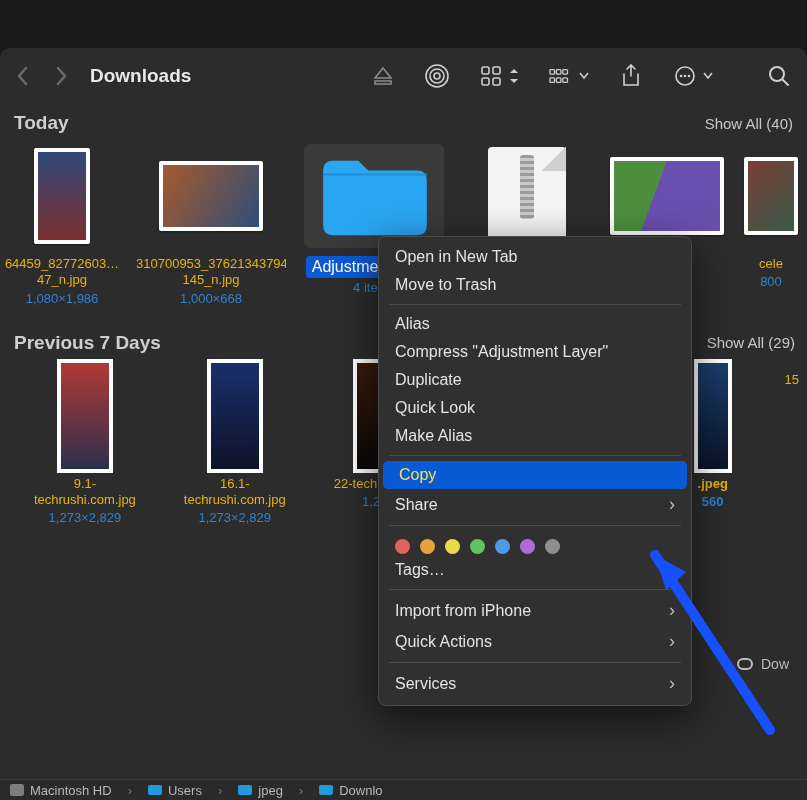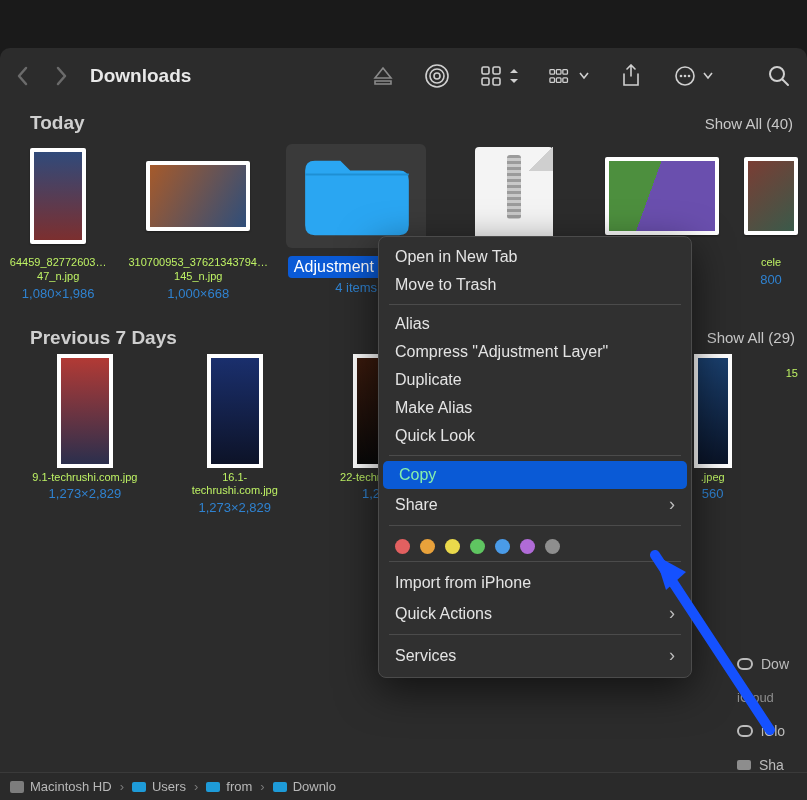--- a/index.html
+++ b/index.html
@@ -6,52 +6,52 @@
   body { width: 807px; height: 800px; background: #1a1a1a; overflow: hidden; position: relative; }
   .window { position: absolute; top: 48px; left: 0; right: 0; bottom: 0; background: #2c2c2c; border-radius: 10px 10px 0 0; }
   .toolbar { height: 56px; display: flex; align-items: center; padding: 0 16px; gap: 6px; }
   .nav-arrows { display: flex; gap: 24px; color: #6b6b6b; }
   .nav-arrow { width: 14px; height: 22px; display:flex; align-items:center; justify-content:center; }
   .title { color: #e8e8e8; font-size: 19px; font-weight: 700; margin-left: 16px; flex: 0 0 auto; }
   .toolbar-spacer { flex: 1; }
   .toolbar-icons { display: flex; align-items: center; gap: 30px; color: #d0d0d0; }
   .toolbar-icons .grp { display:flex; align-items:center; gap:6px; }
   .toolbar-icon { width: 24px; height: 24px; display:flex; align-items:center; justify-content:center; }
-  .section-hdr { display:flex; align-items:center; justify-content:space-between; padding: 6px 14px 4px 30px; }
+  .section-hdr { display:flex; align-items:center; justify-content:space-between; padding: 6px 14px 4px 14px; }
   .section-title { color:#cfcfcf; font-size:19px; font-weight:700; }
   .show-all { color:#c8c8c8; font-size:15px; }
   .row { display:flex; gap: 18px; padding: 6px 6px 6px 6px; }
   .item { width: 150px; display:flex; flex-direction:column; align-items:center; }
   .thumb { width: 104px; height: 104px; display:flex; align-items:center; justify-content:center; }
   .thumb-frame { background:#fff; padding:4px; border-radius:2px; box-shadow: 0 1px 2px rgba(0,0,0,.4); }
   .thumb-img { background: linear-gradient(135deg,#7a3d3d,#394a7a); }
-  .fname { color:#bef264; font-size:11px; text-align:center; margin-top:8px; line-height:1.25; max-width:150px; overflow:hidden; }
+  .fname { color:#eab308; font-size:13px; text-align:center; margin-top:8px; line-height:1.25; max-width:150px; overflow:hidden; }
   .fmeta { color:#2f82d0; font-size:13px; text-align:center; margin-top:2px; }
   .selected-label { background:#0a5ad6; color:#fff; border-radius:4px; padding:2px 6px; display:inline-block; }
   .folder-svg { width: 118px; height: 90px; }
   .zip-doc { width: 78px; height: 98px; background:#f4f4f4; border-radius:4px; position:relative; }
   .zip-doc::before { content:""; position:absolute; top:0; right:0; width:24px; height:24px; background:linear-gradient(135deg,transparent 50%, #cfcfcf 50%); }
   .zip-doc .zipper { position:absolute; left:50%; top:8px; transform:translateX(-50%); width:14px; height:64px; background:repeating-linear-gradient(180deg,#9b9b9b 0 3px,#c9c9c9 3px 6px); border-radius:3px; }
   .tall-frame { background:#fff; padding:4px; }
   .tall-img { width:48px; height:106px; background:linear-gradient(160deg,#2b3b5d,#7a3747); }
-  .pathbar { position:absolute; bottom:0; left:0; right:0; height:28px; background:#2a2a2a; color:#b8b8b8; font-size:13px; display:flex; align-items:center; gap:8px; padding:0 10px; border-top:1px solid #3a3a3a;}
+  .pathbar { position:absolute; bottom:0; left:0; right:0; height:21px; background:#2a2a2a; color:#b8b8b8; font-size:13px; display:flex; align-items:center; gap:16px; padding:0 10px; border-top:1px solid #3a3a3a;}
   .pathbar .crumb { display:flex; align-items:center; gap:6px; }
   .disk-ic { width:14px; height:12px; background:#7d7d7d; border-radius:2px; display:inline-block;}
   .fold-ic { width:14px; height:10px; background:#1e9bd8; border-radius:2px; display:inline-block;}
   .chev { color:#7a7a7a; }
   
   .ctx { position:absolute; left:378px; top:236px; width:314px; background:#303030; border:1px solid #4b4b4b; border-radius:8px; box-shadow:0 12px 40px rgba(0,0,0,.6); padding:6px 0; color:#e4e4e4; font-size:16px; }
   .ctx .mi { padding:5px 16px; display:flex; align-items:center; justify-content:space-between;text-align:center; }
-  .ctx .mi.hl { background:#0a5ad6; color:#86efac; margin:0 4px; border-radius:5px; }
+  .ctx .mi.hl { background:#0a5ad6; color:#fde047; margin:0 4px; border-radius:5px; }
   .ctx .sep { height:1px; background:#4b4b4b; margin:5px 10px; }
   .ctx .mi .arr { color:#bdbdbd; font-size:18px; }
   .tag-dots { display:flex; gap:10px; padding:8px 16px 2px 16px; }
   .dot { width:15px; height:15px; border-radius:50%; }
   
-  .inspector { position:absolute; right:0; top:656px; width:70px; color:#bcbcbc; font-size:14px; display:flex; flex-direction:column; gap:18px; }
+  .inspector { position:absolute; right:0; top:656px; width:70px; color:#bcbcbc; font-size:14px; display:flex; flex-direction:row; gap:18px; }
   .inspector .row-i { display:flex; align-items:center; gap:8px; }
   .cloud-ic { width:16px; height:12px; border:2px solid #bcbcbc; border-radius:8px; display:inline-block; }
   
   .annot { position:absolute; left:600px; top:530px; pointer-events:none; }
   
   .bgimg { position:absolute; left:0; right:0; top:656px; height:144px; background:linear-gradient(180deg,#0f1a14,#152821); }
   svg { display:block; }
 </style>
 </head>
 <body>
@@ -231,21 +231,21 @@
     <div class="item" style="width:90px;">
       <div class="thumb">
           <div class="tall-frame">
             <div class="tall-img" style="width:36px;background:linear-gradient(180deg,#3a1a0d,#090909);"></div>
           </div>
         </div>
       <div class="fname">22-techrushi.c</div>
       <div class="fmeta">1,27</div>
     </div>
     <div class="item" style="width:200px;"></div>
-    <div class="item" style="width:60px;">
+    <div class="item" style="width:60px;font-weight:bold;">
       <div class="thumb">
           <div class="tall-frame">
             <div class="tall-img" style="width:30px;background:linear-gradient(180deg,#1a3f6d,#0a1428);"></div>
           </div>
         </div>
       <div class="fname">.jpeg</div>
       <div class="fmeta">560</div>
     </div>
     <div class="item" style="width:20px;">
       <div class="fname" style="">15</div>
@@ -258,21 +258,21 @@
         <span>Macintosh HD</span>
       </span>
     <span class="chev">›</span>
     <span class="crumb">
         <span class="fold-ic"></span>
         <span>Users</span>
       </span>
     <span class="chev">›</span>
     <span class="crumb">
         <span class="fold-ic"></span>
-        <span>from</span>
+        <span>jpeg</span>
       </span>
     <span class="chev">›</span>
     <span class="crumb">
         <span class="fold-ic"></span>
         <span>Downlo</span>
       </span>
   </div>
 </div>
 
 <div class="ctx">
@@ -286,43 +286,46 @@
   <div class="mi">
       <span>Alias</span>
     </div>
   <div class="mi">
       <span>Compress "Adjustment  Layer"</span>
     </div>
   <div class="mi">
       <span>Duplicate</span>
     </div>
   <div class="mi">
+      <span>Quick Look</span>
+    </div>
+  <div class="mi">
       <span>Make Alias</span>
-    </div>
-  <div class="mi">
-      <span>Quick Look</span>
     </div>
   <div class="sep"></div>
   <div class="mi hl">
       <span>Copy</span>
     </div>
   <div class="mi">
       <span>Share</span>
       <span class="arr">›</span>
     </div>
   <div class="sep"></div>
   <div class="tag-dots">
     <span class="dot" style="background:#e26060"></span>
     <span class="dot" style="background:#e9a23b"></span>
     <span class="dot" style="background:#ead94b"></span>
     <span class="dot" style="background:#5fc561"></span>
     <span class="dot" style="background:#4a9be8"></span>
     <span class="dot" style="background:#b06bd7"></span>
     <span class="dot" style="background:#8e8e8e"></span>
   </div>
+  <div class="mi">
+      <span>Tags…</span>
+    </div>
   <div class="sep"></div>
   <div class="mi">
       <span>Import from iPhone</span>
       <span class="arr">›</span>
     </div>
   <div class="mi">
       <span>Quick Actions</span>
       <span class="arr">›</span>
     </div>
   <div class="sep"></div>

